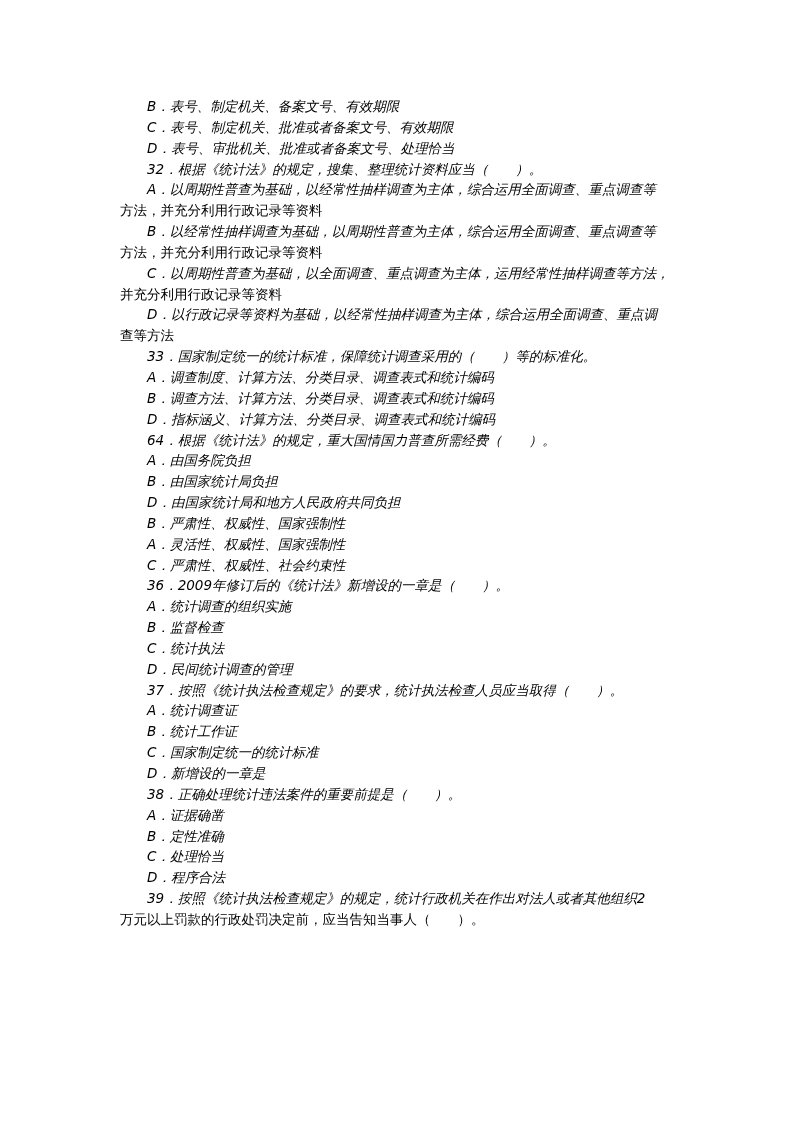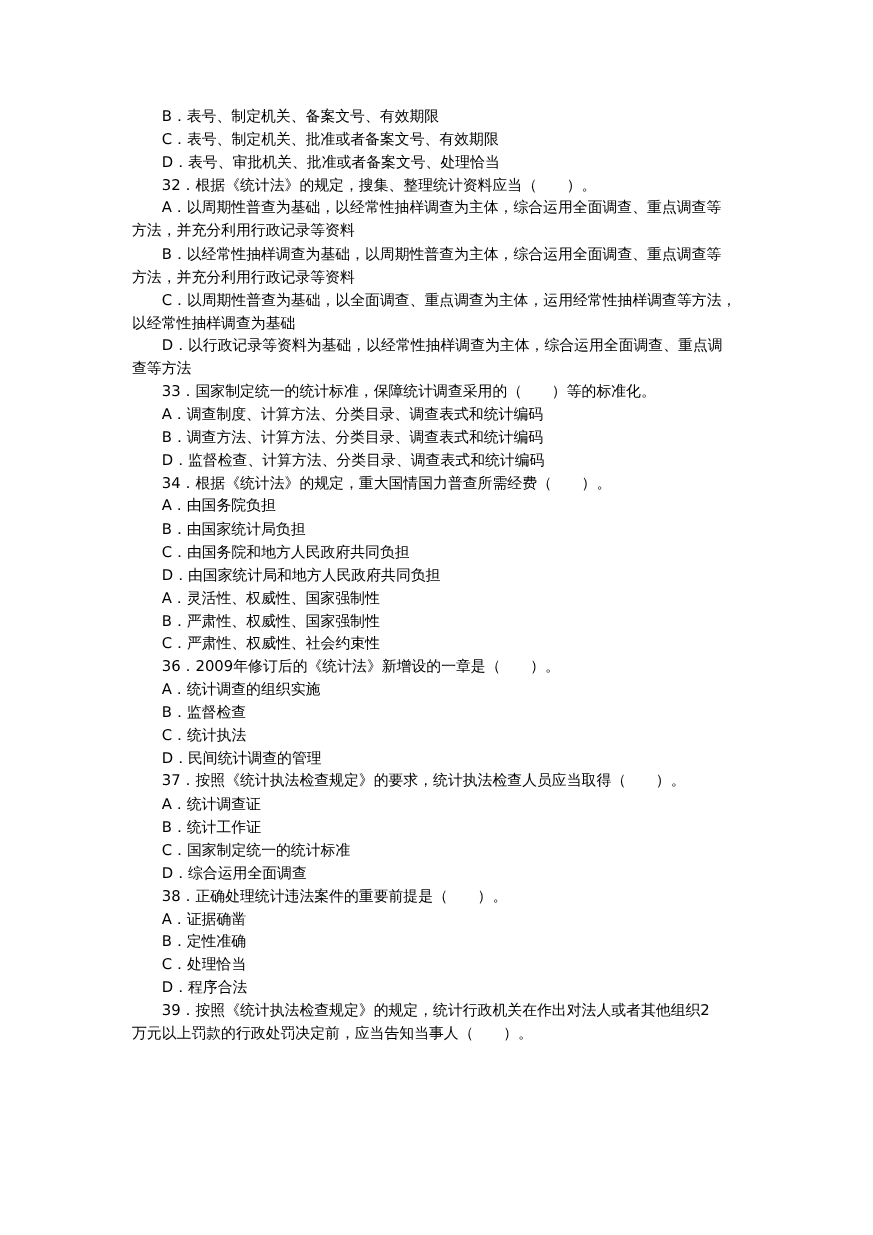--- a/index.html
+++ b/index.html
@@ -1,59 +1,58 @@
 <!DOCTYPE html>
 <html><head>
 <meta charset="utf-8">
 <style>
   html, body { margin:0; padding:0; background:#ffffff; }
   body { width:794px; height:1123px; position:relative; overflow:hidden;
          font-family: "DejaVu Sans", sans-serif; color:#000; }
   .page { position:absolute; left:120px; top:96px; width:560px; }
   .line { font-size:13.5px; line-height:20.85px; height:20.85px; white-space:nowrap; }
-  .ind { padding-left:27px; }
+  .ind { padding-left:27px;font-style:italic; }
 </style>
 </head>
 <body>
 
 <div class="page">
   <div class="line ind">B．表号、制定机关、备案文号、有效期限</div>
   <div class="line ind">C．表号、制定机关、批准或者备案文号、有效期限</div>
   <div class="line ind">D．表号、审批机关、批准或者备案文号、处理恰当</div>
   <div class="line ind">32．根据《统计法》的规定，搜集、整理统计资料应当（　　）。</div>
   <div class="line ind">A．以周期性普查为基础，以经常性抽样调查为主体，综合运用全面调查、重点调查等</div>
   <div class="line">方法，并充分利用行政记录等资料</div>
   <div class="line ind">B．以经常性抽样调查为基础，以周期性普查为主体，综合运用全面调查、重点调查等</div>
   <div class="line">方法，并充分利用行政记录等资料</div>
   <div class="line ind">C．以周期性普查为基础，以全面调查、重点调查为主体，运用经常性抽样调查等方法，</div>
-  <div class="line">以经常性抽样调查为基础</div>
+  <div class="line">并充分利用行政记录等资料</div>
   <div class="line ind">D．以行政记录等资料为基础，以经常性抽样调查为主体，综合运用全面调查、重点调</div>
   <div class="line">查等方法</div>
   <div class="line ind">33．国家制定统一的统计标准，保障统计调查采用的（　　）等的标准化。</div>
   <div class="line ind">A．调查制度、计算方法、分类目录、调查表式和统计编码</div>
   <div class="line ind">B．调查方法、计算方法、分类目录、调查表式和统计编码</div>
-  <div class="line ind">D．监督检查、计算方法、分类目录、调查表式和统计编码</div>
-  <div class="line ind">34．根据《统计法》的规定，重大国情国力普查所需经费（　　）。</div>
+  <div class="line ind">D．指标涵义、计算方法、分类目录、调查表式和统计编码</div>
+  <div class="line ind">64．根据《统计法》的规定，重大国情国力普查所需经费（　　）。</div>
   <div class="line ind">A．由国务院负担</div>
   <div class="line ind">B．由国家统计局负担</div>
-  <div class="line ind">C．由国务院和地方人民政府共同负担</div>
   <div class="line ind">D．由国家统计局和地方人民政府共同负担</div>
+  <div class="line ind">B．严肃性、权威性、国家强制性</div>
   <div class="line ind">A．灵活性、权威性、国家强制性</div>
-  <div class="line ind">B．严肃性、权威性、国家强制性</div>
   <div class="line ind">C．严肃性、权威性、社会约束性</div>
   <div class="line ind">36．2009年修订后的《统计法》新增设的一章是（　　）。</div>
   <div class="line ind">A．统计调查的组织实施</div>
   <div class="line ind">B．监督检查</div>
   <div class="line ind">C．统计执法</div>
   <div class="line ind">D．民间统计调查的管理</div>
   <div class="line ind">37．按照《统计执法检查规定》的要求，统计执法检查人员应当取得（　　）。</div>
   <div class="line ind">A．统计调查证</div>
   <div class="line ind">B．统计工作证</div>
   <div class="line ind">C．国家制定统一的统计标准</div>
-  <div class="line ind">D．综合运用全面调查</div>
+  <div class="line ind">D．新增设的一章是</div>
   <div class="line ind">38．正确处理统计违法案件的重要前提是（　　）。</div>
   <div class="line ind">A．证据确凿</div>
   <div class="line ind">B．定性准确</div>
   <div class="line ind">C．处理恰当</div>
   <div class="line ind">D．程序合法</div>
   <div class="line ind">39．按照《统计执法检查规定》的规定，统计行政机关在作出对法人或者其他组织2</div>
   <div class="line">万元以上罚款的行政处罚决定前，应当告知当事人（　　）。</div>
 </div>
 
 </body></html>

